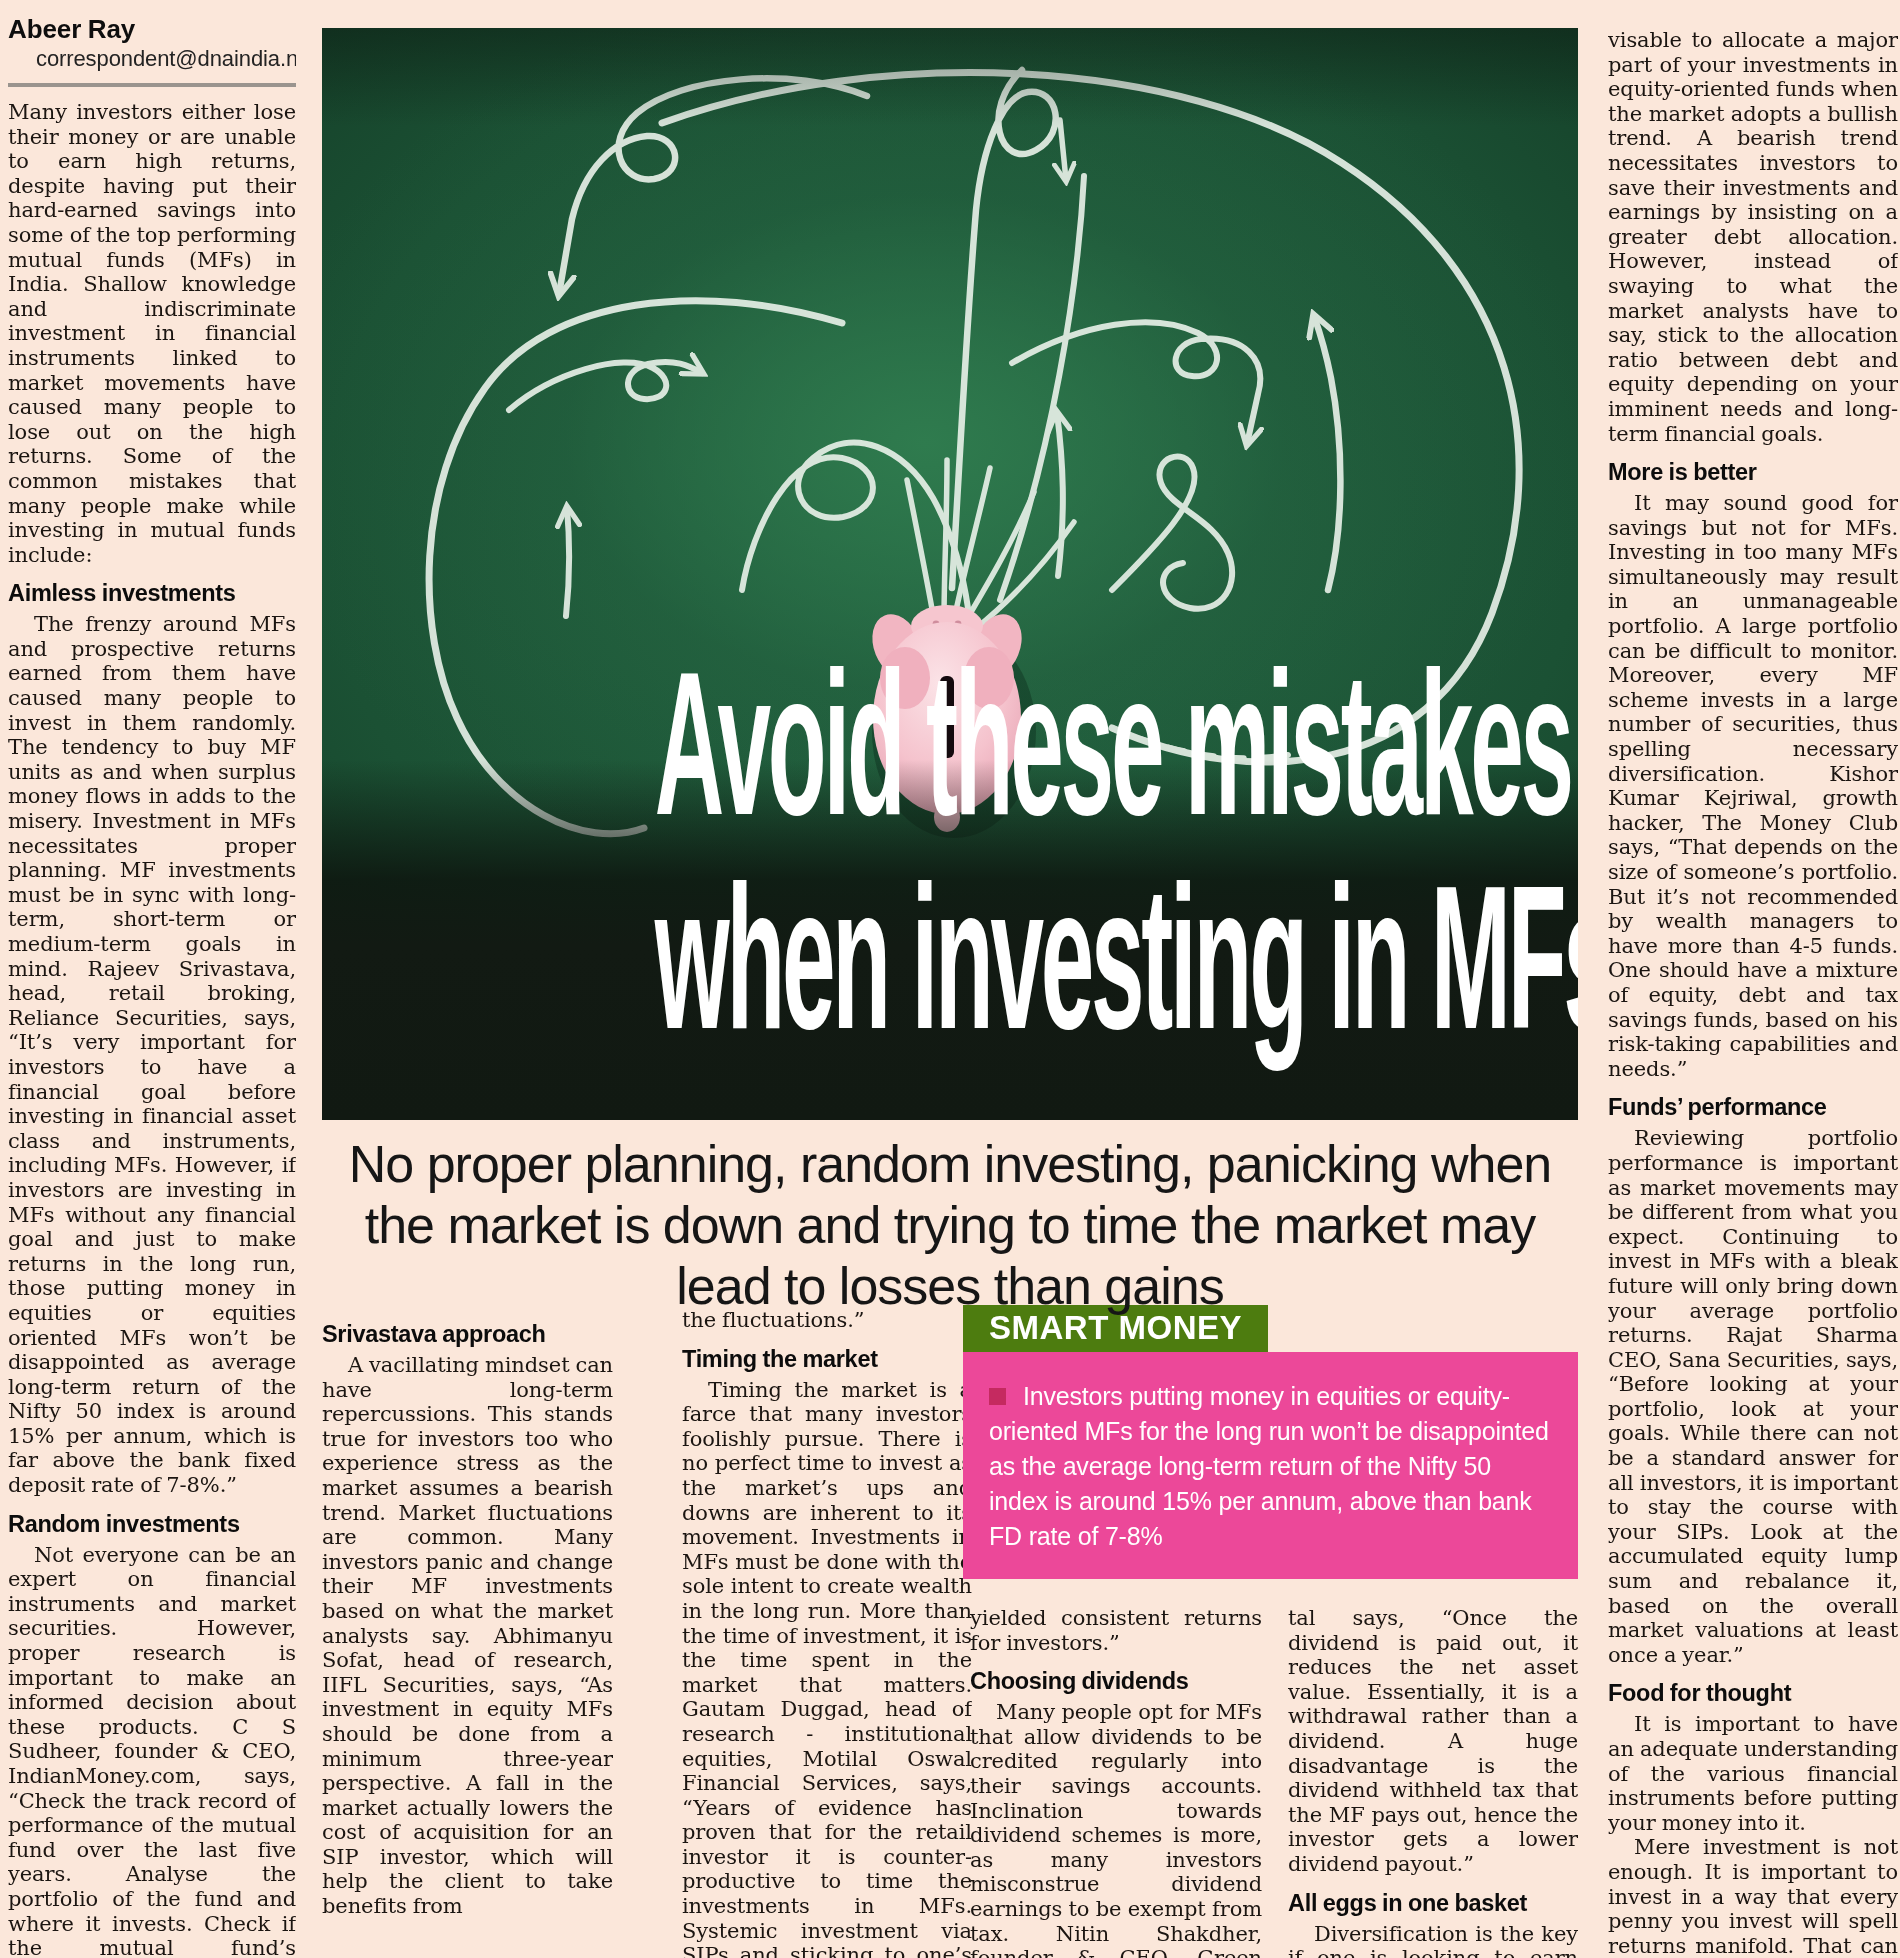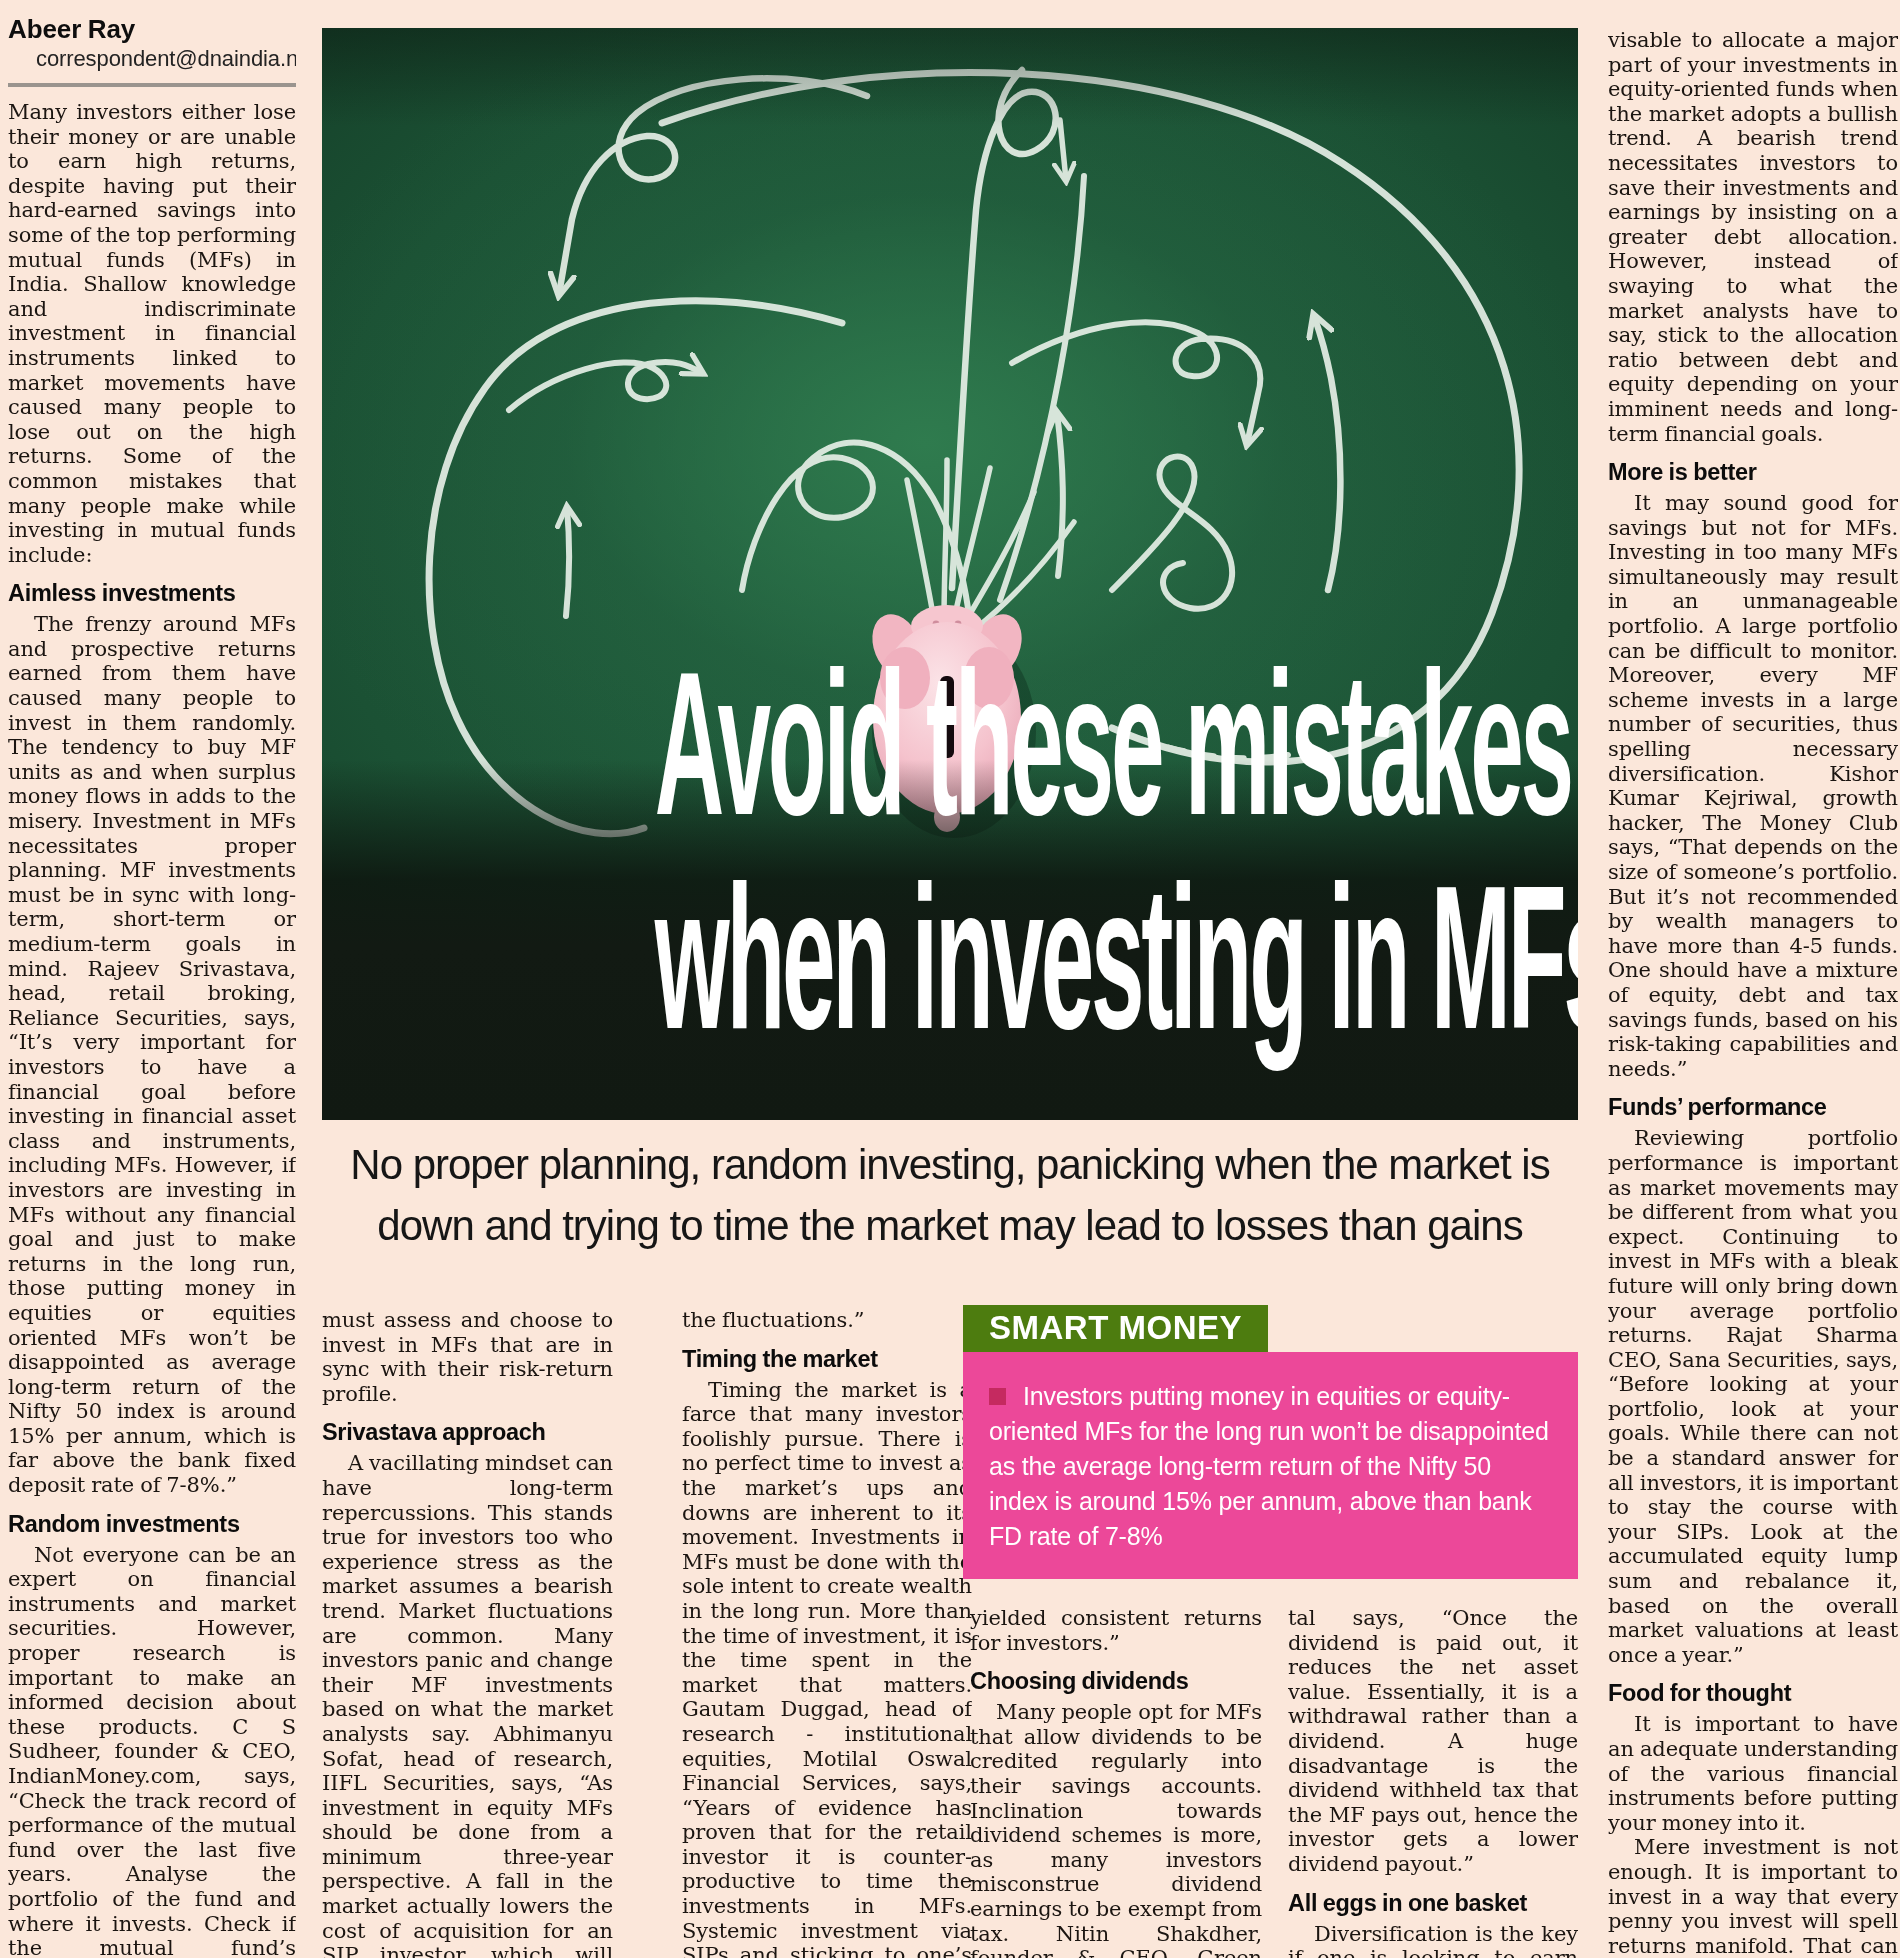--- a/index.html
+++ b/index.html
@@ -53,21 +53,21 @@
   .hl1{top:612px;}
   .hl2{top:826px;}
   
   .standfirst{
     position:absolute;left:322px;top:1134px;width:1256px;z-index:4;
     text-align:center;
   }
   .standfirst p{
     max-width:1218px;margin:0 auto;
     font-family:"Liberation Sans",sans-serif;font-weight:400;
-    font-size:42px;line-height:61px;letter-spacing:-1px;color:#161616;
+    font-size:52px;line-height:61px;letter-spacing:-1px;color:#161616;
   }
   
   .smart{position:absolute;left:963px;top:1305px;width:615px;}
   .sm-label{
     display:inline-block;background:#4d7c0f;color:#ffffff;
     font-family:"Liberation Sans",sans-serif;font-weight:700;
     font-size:33px;line-height:33px;letter-spacing:0.5px;
     padding:6px 26px 8px 26px;
   }
   .sm-box{background:#ec4899;padding:27px 26px 25px 26px;box-sizing:border-box;width:615px;}
@@ -163,21 +163,20 @@
   <div class="hero-shade"></div>
   <div class="headline-line hl1">Avoid these mistakes</div>
   <div class="headline-line hl2">when investing in MFs</div>
 </div>
 
 <div class="standfirst">
   <p>No proper planning, random investing, panicking when the market is down and trying to time the market may lead to losses than gains</p>
 </div>
 
 <div class="col" id="col2">
-  <p>must assess and choose to invest in MFs that are in sync with their risk-return profile.</p>
   <h2 class="sec-head">Srivastava approach</h2>
   <p class="indent">A vacillating mindset can have long-term repercussions. This stands true for investors too who experience stress as the market assumes a bearish trend. Market fluctuations are common. Many investors panic and change their MF investments based on what the market analysts say. Abhimanyu Sofat, head of research, IIFL Securities, says, “As investment in equity MFs should be done from a minimum three-year perspective. A fall in the market actually lowers the cost of acquisition for an SIP investor, which will help the client to take benefits from</p>
 </div>
 
 <div class="col" id="col3">
   <p>the fluctuations.”</p>
   <h2 class="sec-head">Timing the market</h2>
   <p class="indent">Timing the market is a farce that many investors foolishly pursue. There is no perfect time to invest as the market’s ups and downs are inherent to its movement. Investments in MFs must be done with the sole intent to create wealth in the long run. More than the time of investment, it is the time spent in the market that matters. Gautam Duggad, head of research - institutional equities, Motilal Oswal Financial Services, says, “Years of evidence has proven that for the retail investor it is counter-productive to time the investments in MFs. Systemic investment via SIPs and sticking to one’s asset allocation has</p>
 </div>
 

